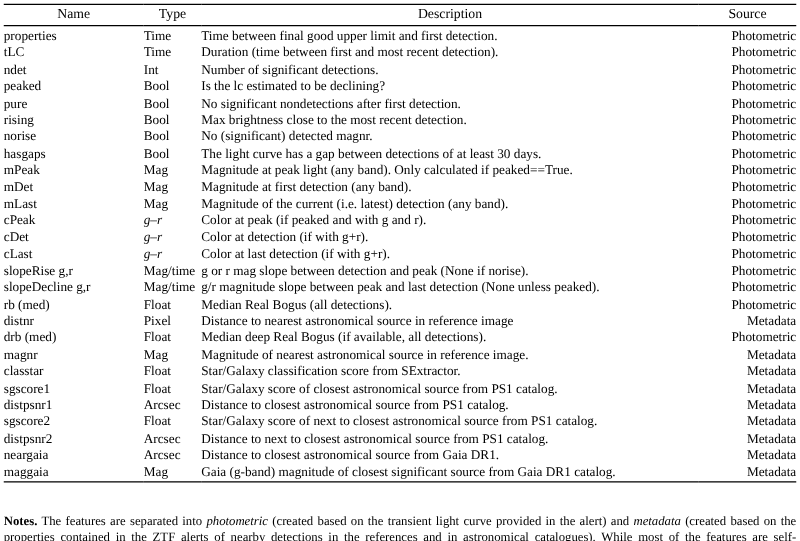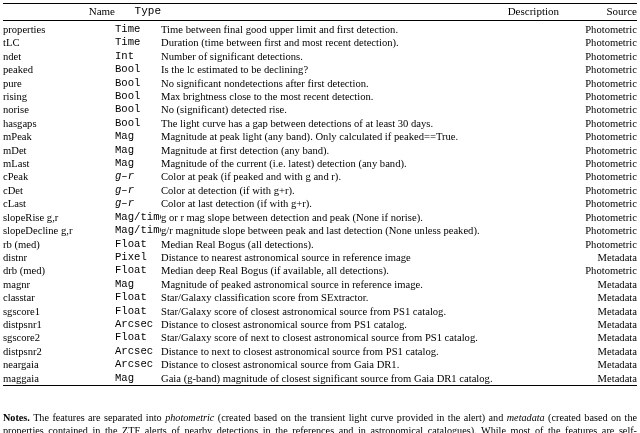--- a/index.html
+++ b/index.html
@@ -15,40 +15,40 @@
   }
   table {
     width: 100%;
     border-collapse: collapse;
     border-top: 1.2px solid #000;
     border-bottom: 1.2px solid #000;
     table-layout: fixed;
   }
   th {
     font-weight: normal;
-    text-align: right;
+    text-align: center;
     font-size: 11px;
     padding: 1px 0 3px 0;
     border-bottom: 0.8px solid #000;
     white-space: nowrap;
   }
   td {
     font-size: 10.6px;
     line-height: 13.4px;
     padding: 0;
     vertical-align: top;
     white-space: nowrap;
     overflow: hidden;
   }
   tbody tr:first-child td { padding-top: 2px; }
   .col-name   { width: 112px; }
-  .col-type   { width: 46px; font-family: Liberation Mono, monospace; }
+  .col-type   { width: 46px; }
   .col-desc   { }
   .col-source { width: 78px; text-align: right; }
-  th.col-source { text-align: right; }
+  th.col-source { text-align: center; }
   .italic { font-style: italic; }
   .notes {
     margin-top: 25px;
     font-size: 10.2px;
     line-height: 13px;
     text-align: justify;
   }
   .notes-label { font-weight: bold; }
 </style>
 </head>
@@ -96,21 +96,21 @@
       </tr>
       <tr>
         <td class="col-name">rising</td>
         <td class="col-type">Bool</td>
         <td class="col-desc">Max brightness close to the most recent detection.</td>
         <td class="col-source">Photometric</td>
       </tr>
       <tr>
         <td class="col-name">norise</td>
         <td class="col-type">Bool</td>
-        <td class="col-desc">No (significant) detected rise.</td>
+        <td class="col-desc">No (significant) detected magnr.</td>
         <td class="col-source">Photometric</td>
       </tr>
       <tr>
         <td class="col-name">hasgaps</td>
         <td class="col-type">Bool</td>
         <td class="col-desc">The light curve has a gap between detections of at least 30 days.</td>
         <td class="col-source">Photometric</td>
       </tr>
       <tr>
         <td class="col-name">mPeak</td>
@@ -174,21 +174,21 @@
       </tr>
       <tr>
         <td class="col-name">drb (med)</td>
         <td class="col-type">Float</td>
         <td class="col-desc">Median deep Real Bogus (if available, all detections).</td>
         <td class="col-source">Photometric</td>
       </tr>
       <tr>
         <td class="col-name">magnr</td>
         <td class="col-type">Mag</td>
-        <td class="col-desc">Magnitude of peaked astronomical source in reference image.</td>
+        <td class="col-desc">Magnitude of nearest astronomical source in reference image.</td>
         <td class="col-source">Metadata</td>
       </tr>
       <tr>
         <td class="col-name">classtar</td>
         <td class="col-type">Float</td>
         <td class="col-desc">Star/Galaxy classification score from SExtractor.</td>
         <td class="col-source">Metadata</td>
       </tr>
       <tr>
         <td class="col-name">sgscore1</td>

